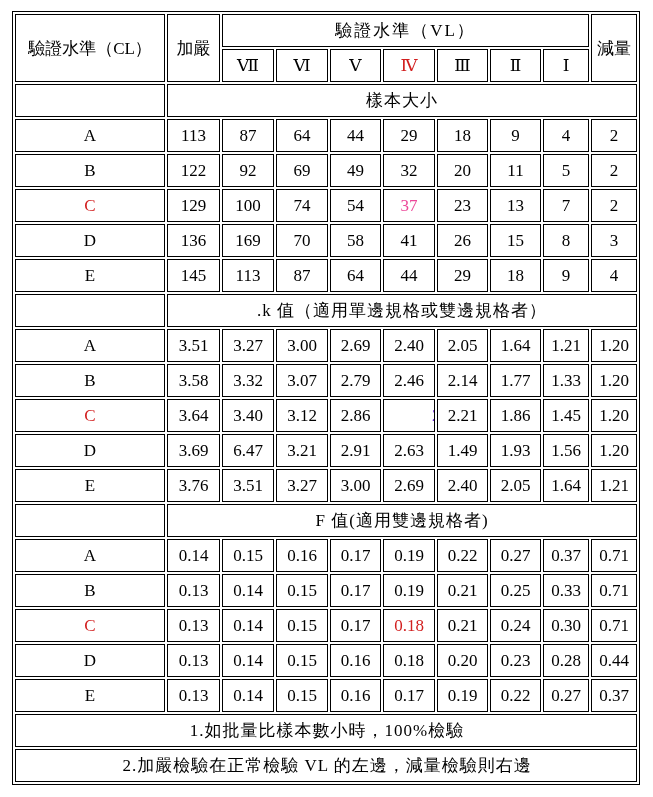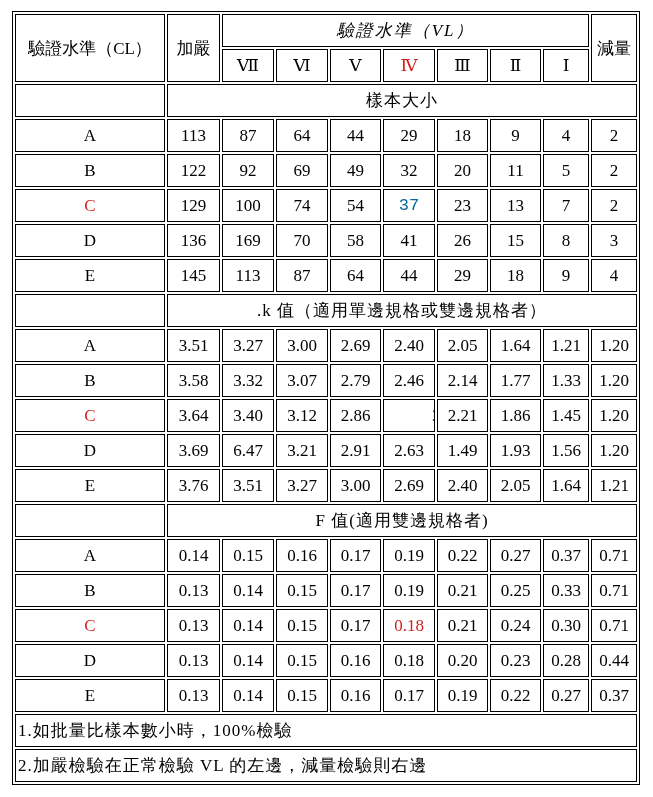--- a/index.html
+++ b/index.html
@@ -40,28 +40,27 @@
     table.spec td.hdr-tall {
       height: 66px;
     }
     table.spec td.roman {
       height: 30px;
       font-size: 17px;
     }
     table.spec td.vl-title {
       height: 30px;
       letter-spacing: 2px;
-      font-style: italic;
     }
     table.spec td.section-title {
       letter-spacing: 1px;
       margin-top: 13px;
     }
     table.spec td.note {
-      text-align: left;
+      text-align: center;
       padding-left: 2px;
       font-size: 17px;
       letter-spacing: 1px;
     }
     .red { color: #d21f1f; }
     .cl-cell { font-size: 17px; }
   </style>
 </head>
 <body>
 
@@ -122,21 +121,21 @@
           <td class="">11</td>
           <td class="">5</td>
           <td class="">2</td>
         </tr>
         <tr>
           <td class="cl-cell red" style="color: rgb(210, 31, 31);">C</td>
           <td class="">129</td>
           <td class="">100</td>
           <td class="">74</td>
           <td class="">54</td>
-          <td class="red" style="color: #0369a1; font-family: Liberation Mono, monospace;">37</td>
+          <td class="red" style="color: #ec4899;">37</td>
           <td class="">23</td>
           <td class="">13</td>
           <td class="">7</td>
           <td class="">2</td>
         </tr>
         <tr>
           <td class="cl-cell">D</td>
           <td class="">136</td>
           <td class="">169</td>
           <td class="">70</td>

